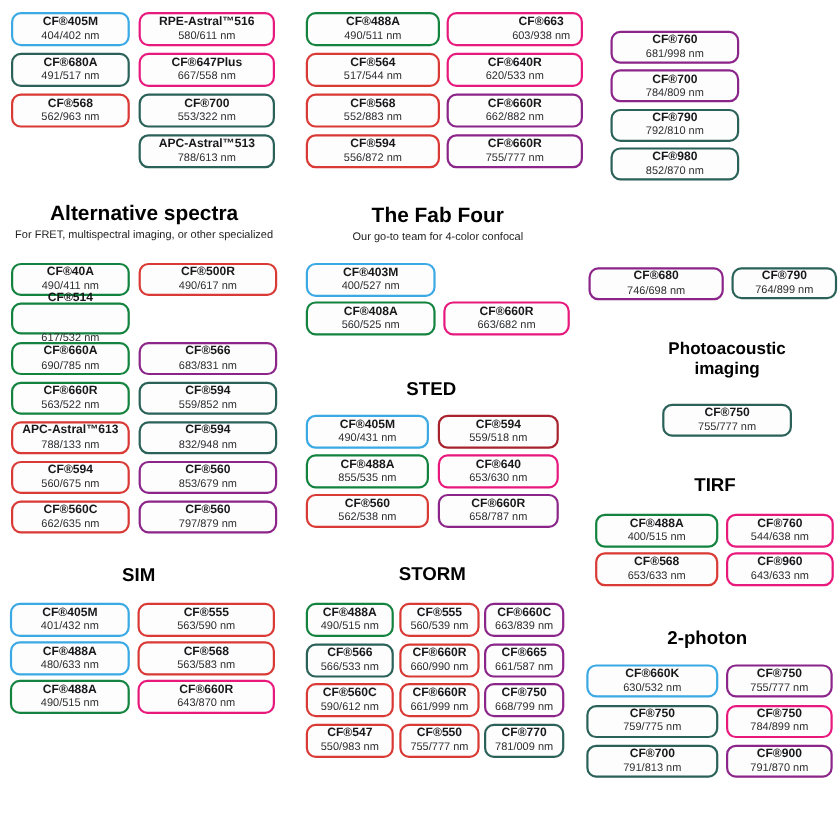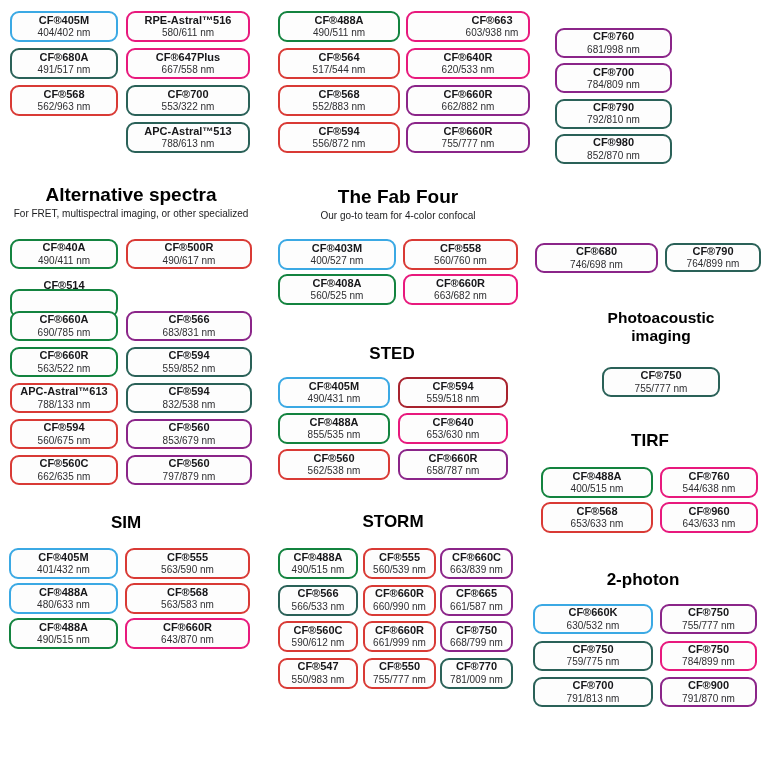--- a/index.html
+++ b/index.html
@@ -104,21 +104,21 @@
     <div class="pill" style="left: 555px; top: 133.9px; width: 117px; height: 30px; border-color: rgb(42, 97, 88);">
       <span class="n">CF®980</span>
       <span class="v">852/870 nm</span>
     </div>
     <div class="sec-title t-lg" style="left: 131px; top: 184px;">Alternative spectra</div>
     <div class="sec-sub" style="left: 131px; top: 208px;">For FRET, multispectral imaging, or other specialized</div>
     <div class="pill" style="left: 10px; top: 239px; width: 108px; height: 30px; border-color: rgb(19, 131, 63);">
       <span class="n">CF®40A</span>
       <span class="v">490/411 nm</span>
     </div>
-    <div class="pill" style="left: 10px; top: 289px; width: 108px; height: 29px; border-color: rgb(19, 131, 63); gap: 24px;">
+    <div class="pill" style="left: 10px; top: 275px; width: 108px; height: 29px; border-color: rgb(19, 131, 63); gap: 24px;">
       <span class="n">CF®514</span>
       <span class="v">617/532 nm</span>
     </div>
     <div class="pill" style="left: 10px; top: 311px; width: 108px; height: 30px; border-color: rgb(19, 131, 63);">
       <span class="n">CF®660A</span>
       <span class="v">690/785 nm</span>
     </div>
     <div class="pill" style="left: 10px; top: 347px; width: 108px; height: 30px; border-color: rgb(19, 131, 63);">
       <span class="n">CF®660R</span>
       <span class="v">563/522 nm</span>
@@ -142,44 +142,40 @@
     <div class="pill" style="left: 126px; top: 311px; width: 126px; height: 30px; border-color: rgb(139, 37, 137);">
       <span class="n">CF®566</span>
       <span class="v">683/831 nm</span>
     </div>
     <div class="pill" style="left: 126px; top: 347px; width: 126px; height: 30px; border-color: rgb(42, 97, 88);">
       <span class="n">CF®594</span>
       <span class="v">559/852 nm</span>
     </div>
     <div class="pill" style="left: 126px; top: 383px; width: 126px; height: 30px; border-color: rgb(42, 97, 88);">
       <span class="n">CF®594</span>
-      <span class="v">832/538 nm</span>
+      <span class="v">832/948 nm</span>
     </div>
     <div class="pill" style="left: 126px; top: 419px; width: 126px; height: 30px; border-color: rgb(139, 37, 137);">
       <span class="n">CF®560</span>
       <span class="v">853/679 nm</span>
     </div>
     <div class="pill" style="left: 126px; top: 455px; width: 126px; height: 30px; border-color: rgb(139, 37, 137);">
       <span class="n">CF®560</span>
       <span class="v">797/879 nm</span>
     </div>
     <div class="sec-title t-lg" style="left: 398px; top: 186px;">The Fab Four</div>
     <div class="sec-sub" style="left: 398px; top: 210px;">Our go-to team for 4-color confocal</div>
     <div class="pill" style="left: 278px; top: 239px; width: 118px; height: 31px; border-color: rgb(59, 169, 228);">
       <span class="n">CF®403M</span>
       <span class="v">400/527 nm</span>
     </div>
     <div class="pill" style="left: 278px; top: 274px; width: 118px; height: 31px; border-color: rgb(19, 131, 63);">
       <span class="n">CF®408A</span>
       <span class="v">560/525 nm</span>
     </div>
-    <div class="pill" style="left: 403px; top: 239px; width: 115px; height: 31px; border-color: rgb(217, 58, 53);">
-      <span class="n">CF®558</span>
-      <span class="v">560/760 nm</span>
-    </div>
     <div class="pill" style="left: 403px; top: 274px; width: 115px; height: 31px; border-color: rgb(232, 25, 125);">
       <span class="n">CF®660R</span>
       <span class="v">663/682 nm</span>
     </div>
     <div class="pill" style="left: 535px; top: 243px; width: 123px; height: 30px; border-color: rgb(139, 37, 137);">
       <span class="n">CF®680</span>
       <span class="v">746/698 nm</span>
     </div>
     <div class="pill" style="left: 665px; top: 243px; width: 96px; height: 29px; border-color: rgb(42, 97, 88);">
       <span class="n">CF®790</span>

